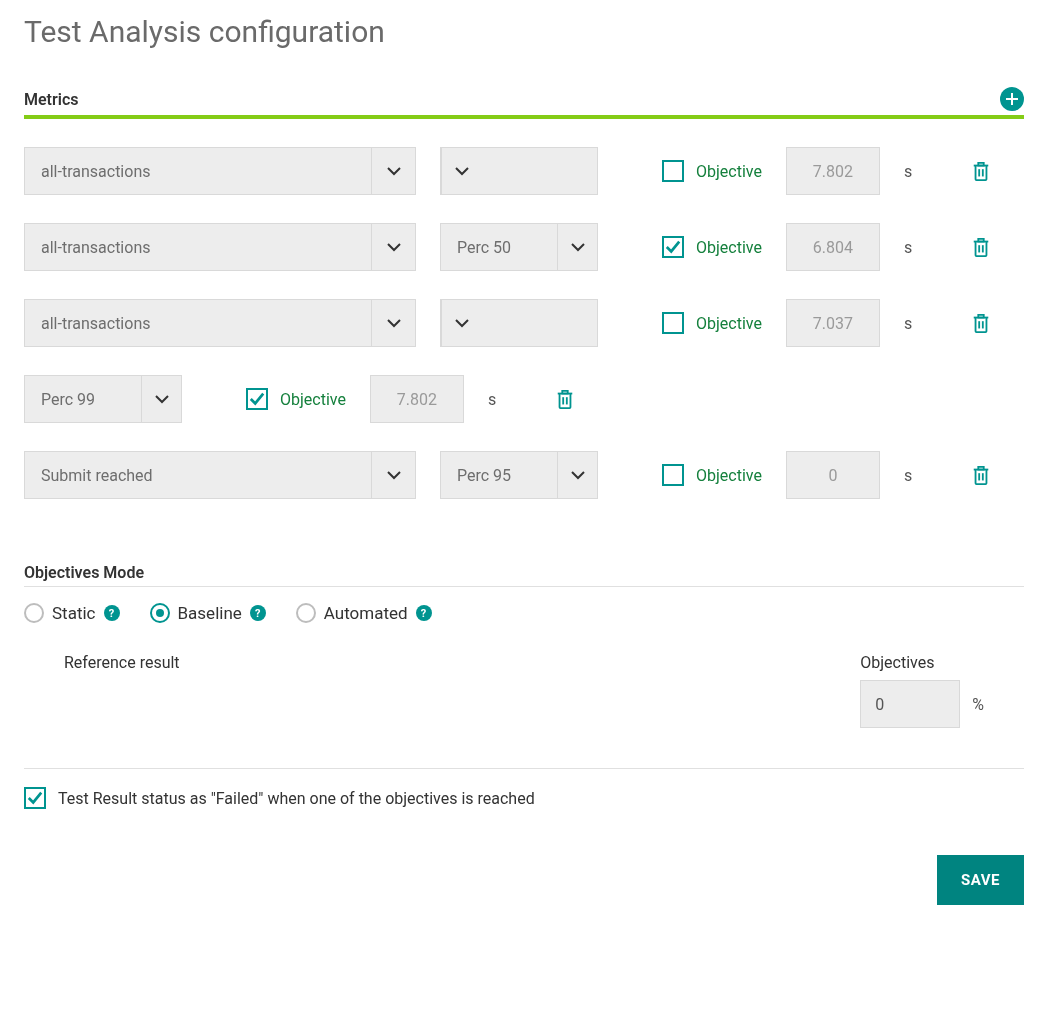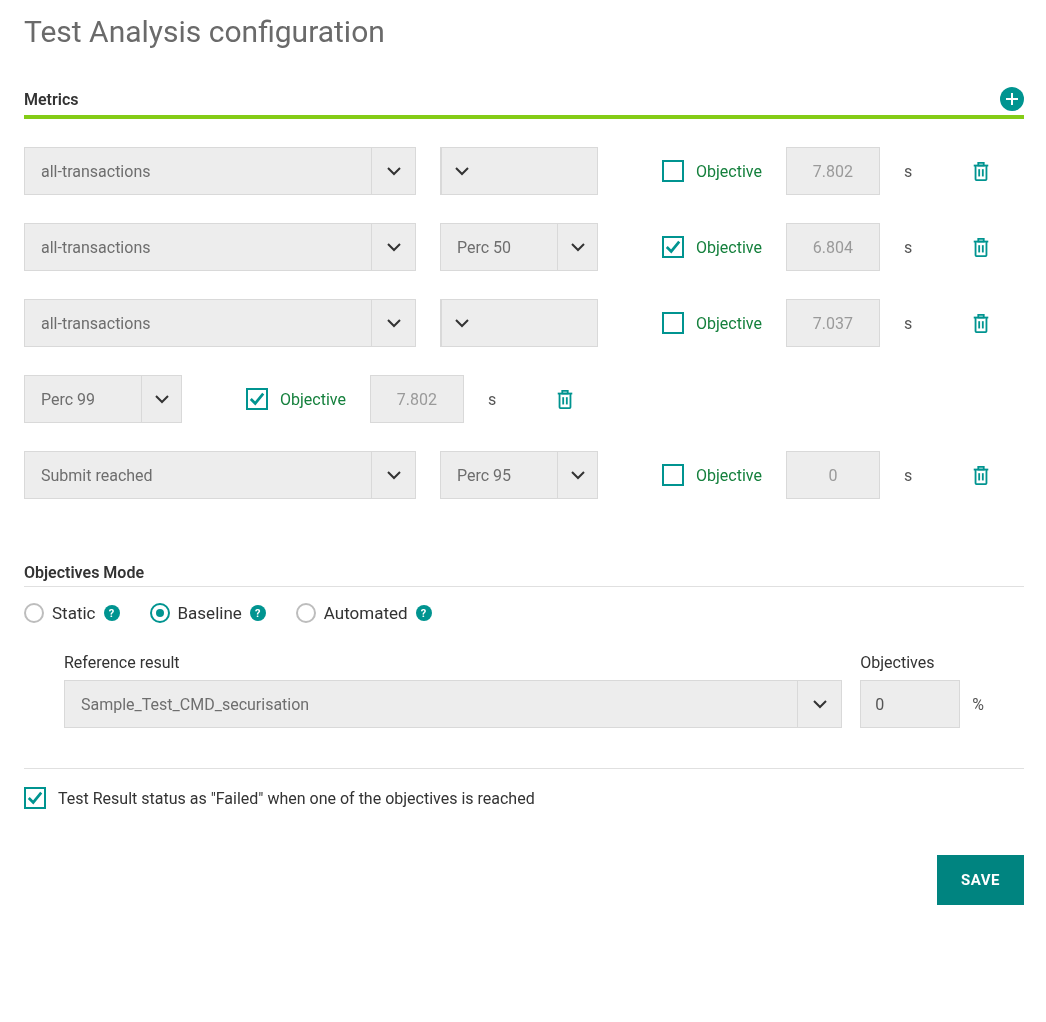--- a/index.html
+++ b/index.html
@@ -438,28 +438,20 @@
     <div class="radio-item">
       <div class="radio" id="radio-automated"></div>
       <span class="radio-label">Automated</span>
       <div class="help-ic">?</div>
     </div>
   </div>
 
   <div class="ref-block">
     <div class="ref-col ref">
       <span class="ref-label">Reference result</span>
-      <div class="select-wrap ref-sel">
-        <div class="sel-value">Sample_Test_CMD_securisation</div>
-        <div class="sel-caret">
-          <svg class="caret-svg" viewBox="0 0 14 10">
-              <polyline points="1,2 7,8 13,2"></polyline>
-            </svg>
-        </div>
-      </div>
     </div>
     <div class="ref-col">
       <span class="ref-label">Objectives</span>
       <div class="tol-row">
         <input class="tol-input" value="0" style="">
         <span class="pct">%</span>
       </div>
     </div>
   </div>
 

